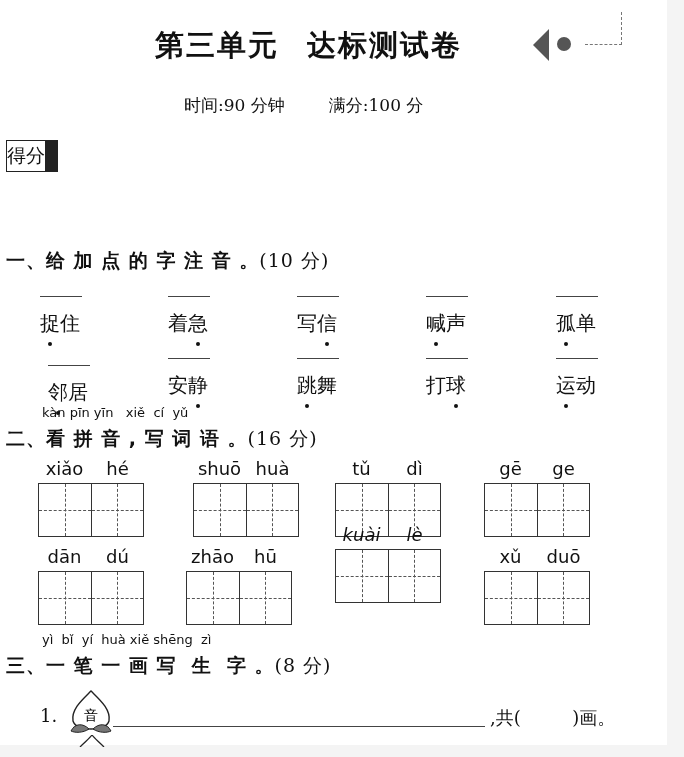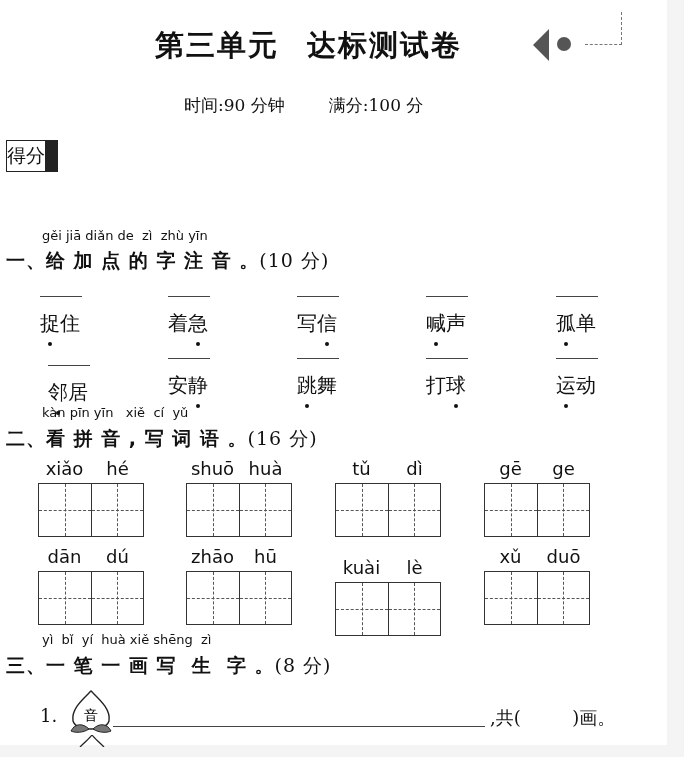--- a/index.html
+++ b/index.html
@@ -66,21 +66,20 @@
       <td></td>
           <td></td>
       <td></td>
           <td></td>
       <td></td>
           <td></td>
     </tr>
   </tbody>
     </table>
 
-  <div class="abs sec-pinyin" style="left:42px;top:228px">gěi jiā diǎn de  zì  zhù yīn</div>
   <div class="abs sec-head" style="left:6px;top:248px"><span>一、给 加 点 的 字 注 音 。</span><span class="score">(10 分)</span></div>
 
   <div id="s1-words">
       <div class="abs word" style="left: 40px; top: 310px;"><div class="line"></div><span class="ch dot">捉</span><span class="ch">住</span></div>
       <div class="abs word" style="left: 168px; top: 310px;"><div class="line"></div><span class="ch">着</span><span class="ch dot">急</span></div>
       <div class="abs word" style="left: 297px; top: 310px;"><div class="line"></div><span class="ch">写</span><span class="ch dot">信</span></div>
       <div class="abs word" style="left: 426px; top: 310px;"><div class="line"></div><span class="ch dot">喊</span><span class="ch">声</span></div>
       <div class="abs word" style="left: 556px; top: 310px;"><div class="line"></div><span class="ch dot">孤</span><span class="ch">单</span></div>
       <div class="abs word" style="left: 48px; top: 372px; margin-top: 7px;"><div class="line"></div><span class="ch dot">邻</span><span class="ch">居</span></div>
       <div class="abs word" style="left: 168px; top: 372px;"><div class="line"></div><span class="ch">安</span><span class="ch dot">静</span></div>
@@ -96,21 +95,21 @@
       <div class="grid-item" style="left: 38px; top: 458px;">
         <div class="py">
           <span>xiǎo</span>
           <span>hé</span>
         </div>
         <div class="grid-box">
           <div class="cell"></div>
           <div class="cell"></div>
         </div>
       </div>
-      <div class="grid-item" style="left: 186px; top: 458px;">
+      <div class="grid-item" style="left: 193px; top: 458px;">
         <div class="py">
           <span>shuō</span>
           <span>huà</span>
         </div>
         <div class="grid-box">
           <div class="cell"></div>
           <div class="cell"></div>
         </div>
       </div>
       <div class="grid-item" style="left: 335px; top: 458px;">
@@ -146,21 +145,21 @@
       <div class="grid-item" style="left: 186px; top: 546px;">
         <div class="py">
           <span>zhāo</span>
           <span>hū</span>
         </div>
         <div class="grid-box">
           <div class="cell"></div>
           <div class="cell"></div>
         </div>
       </div>
-      <div class="grid-item" style="left: 335px; top: 557px;">
+      <div class="grid-item" style="left: 335px; top: 524px; font-style: italic;">
         <div class="py">
           <span>kuài</span>
           <span>lè</span>
         </div>
         <div class="grid-box">
           <div class="cell"></div>
           <div class="cell"></div>
         </div>
       </div>
       <div class="grid-item" style="left: 484px; top: 546px;">

